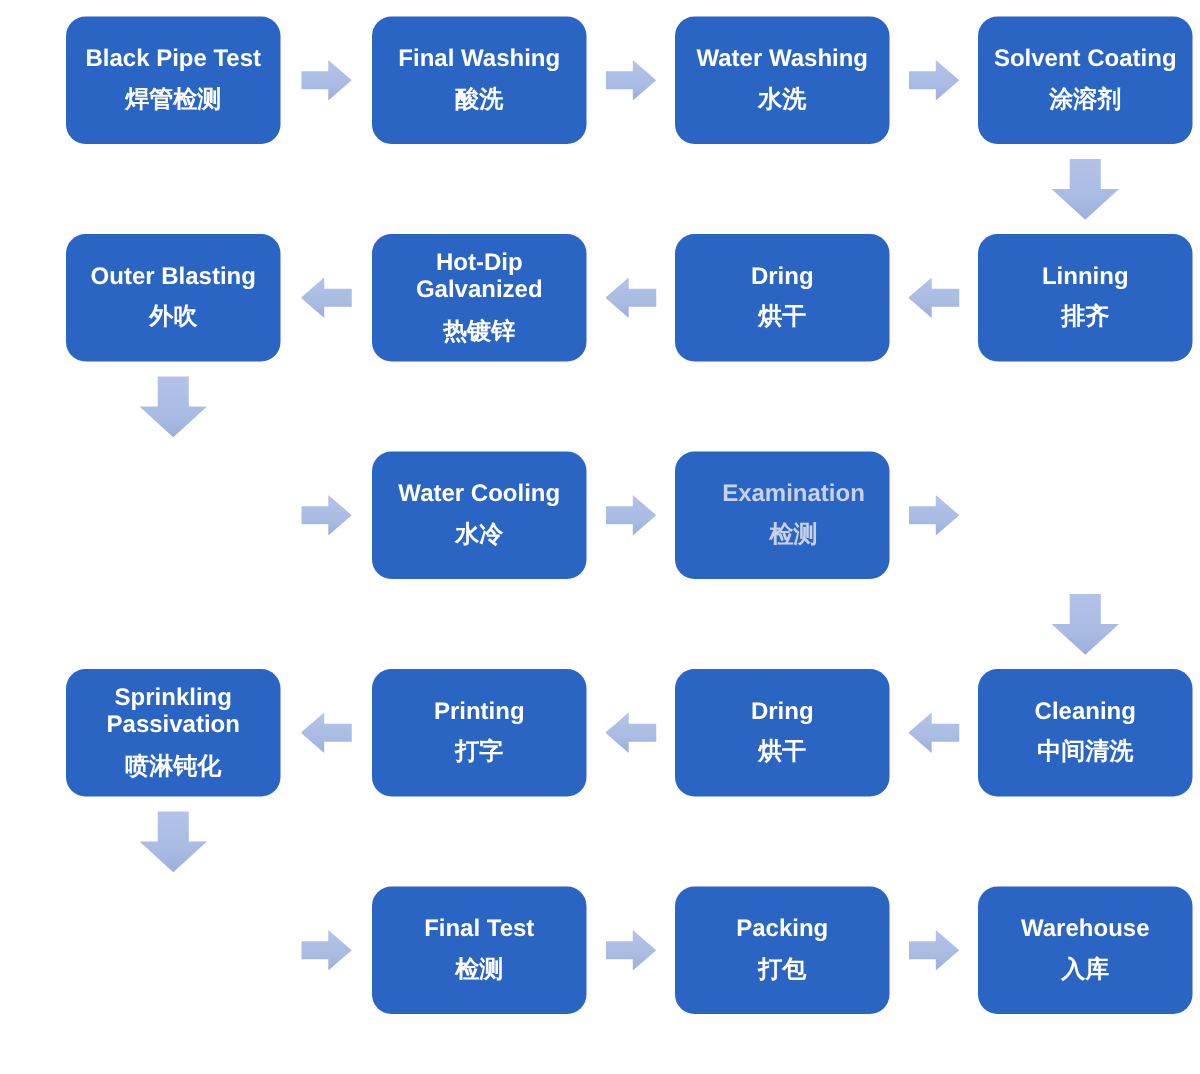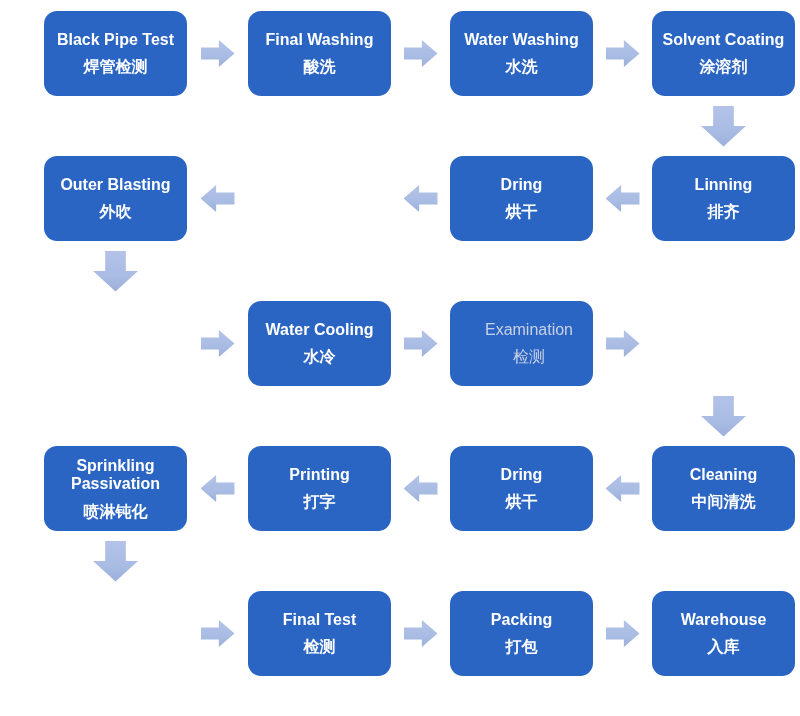--- a/index.html
+++ b/index.html
@@ -39,21 +39,21 @@
     font-weight: bold;
     line-height: 1.15;
   }
   .box .zh {
     font-size: 16px;
     font-weight: bold;
     line-height: 1.1;
   }
   .box.muted .en, .box.muted .zh {
     color: var(--color-text_muted, #c9d1e6);
-    font-weight: normal;
+    font-weight: bold;
     padding-left: 15px;
   }
 
   .arrow {
     align-self: center;
     justify-self: center;
     background: var(--color-arrow, #a9bce3);
   }
   .arrow.right {
     width: 34px; height: 27px;
@@ -97,20 +97,24 @@
       <span class="zh">涂溶剂</span>
     </div>
 
     <div class="arrow down" style="grid-area:2/7"></div>
 
     <div class="box" style="grid-area:3/1">
       <span class="en">Outer Blasting</span>
       <span class="zh">外吹</span>
     </div>
     <div class="arrow left" style="grid-area:3/2"></div>
+    <div class="box" style="grid-area:3/3">
+      <span class="en">Hot-Dip Galvanized</span>
+      <span class="zh">热镀锌</span>
+    </div>
     <div class="arrow left" style="grid-area:3/4"></div>
     <div class="box" style="grid-area:3/5">
       <span class="en">Dring</span>
       <span class="zh">烘干</span>
     </div>
     <div class="arrow left" style="grid-area:3/6"></div>
     <div class="box" style="grid-area:3/7">
       <span class="en">Linning</span>
       <span class="zh">排齐</span>
     </div>

